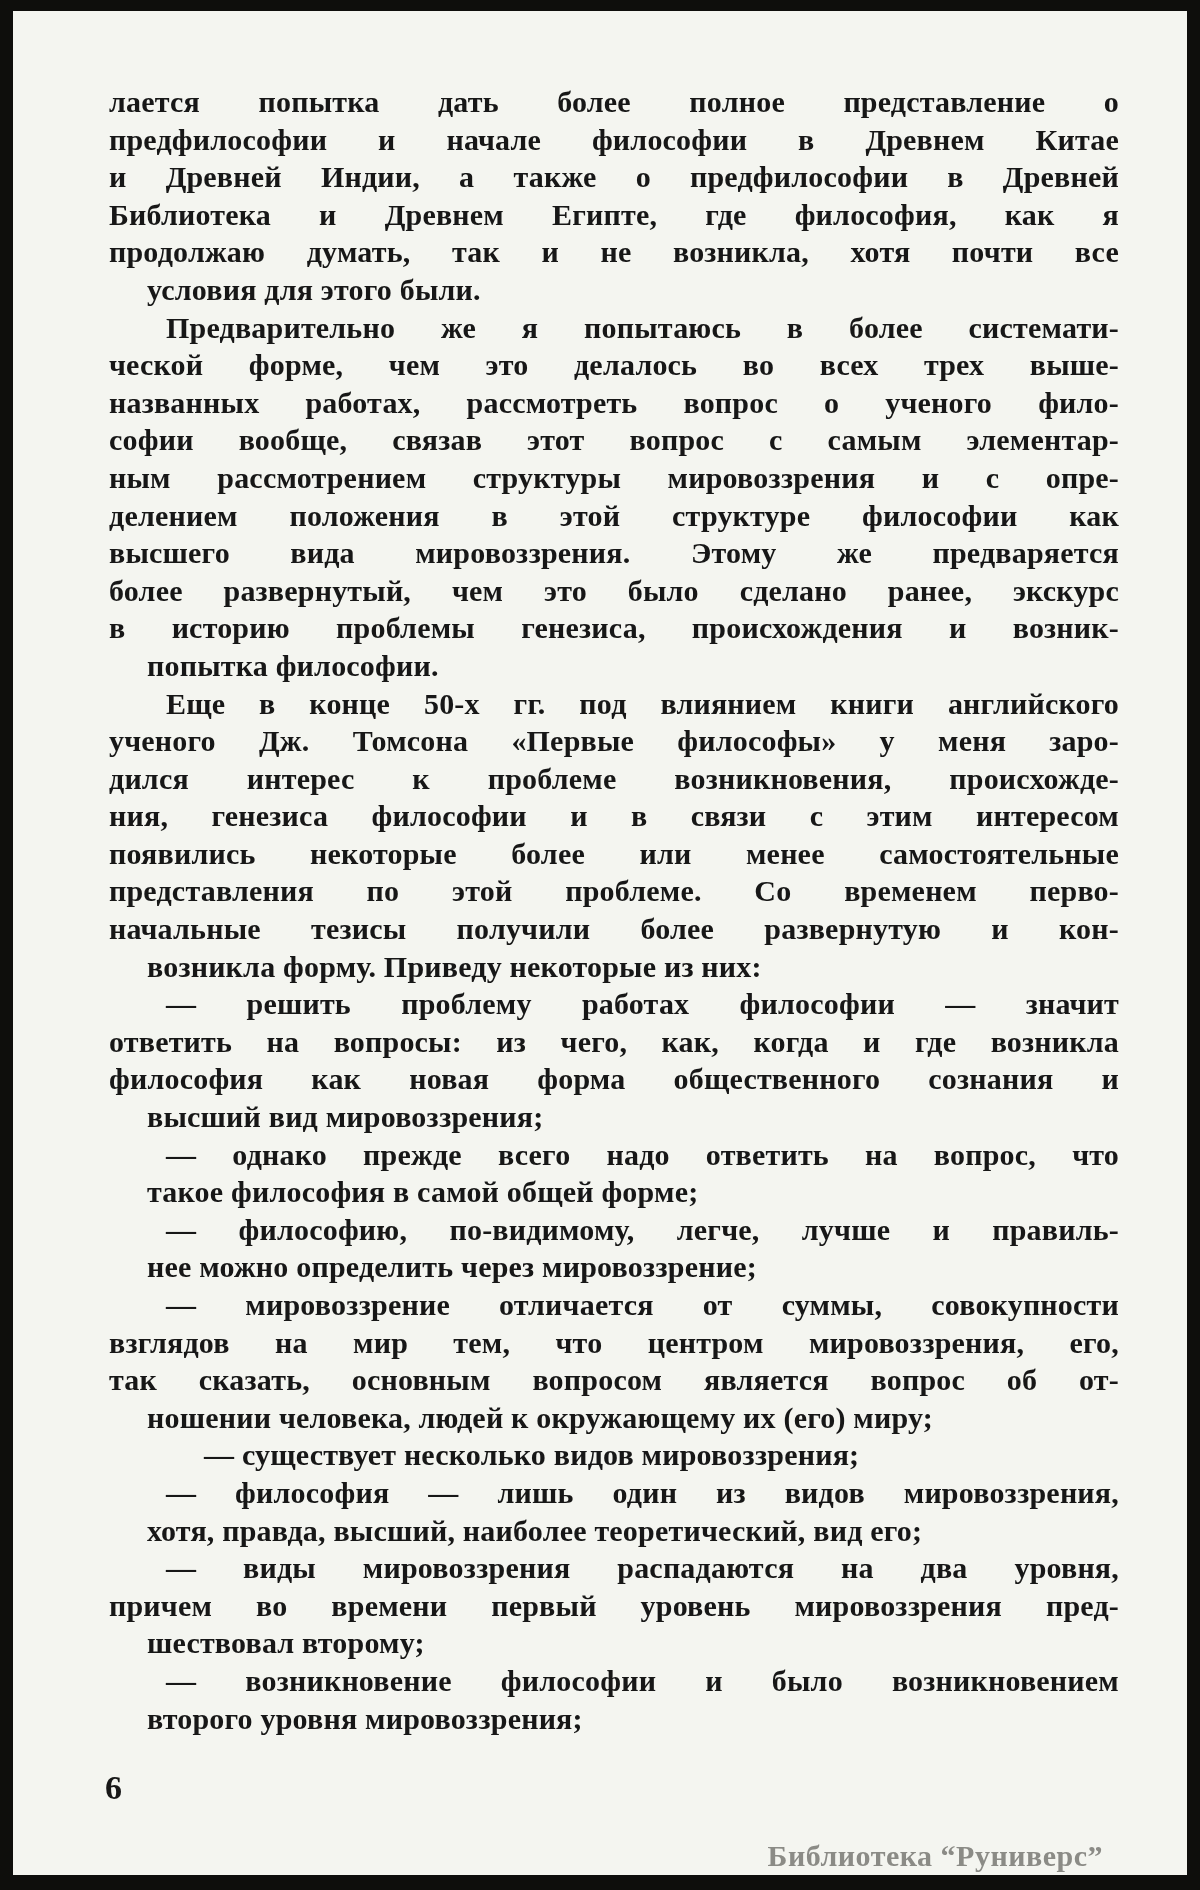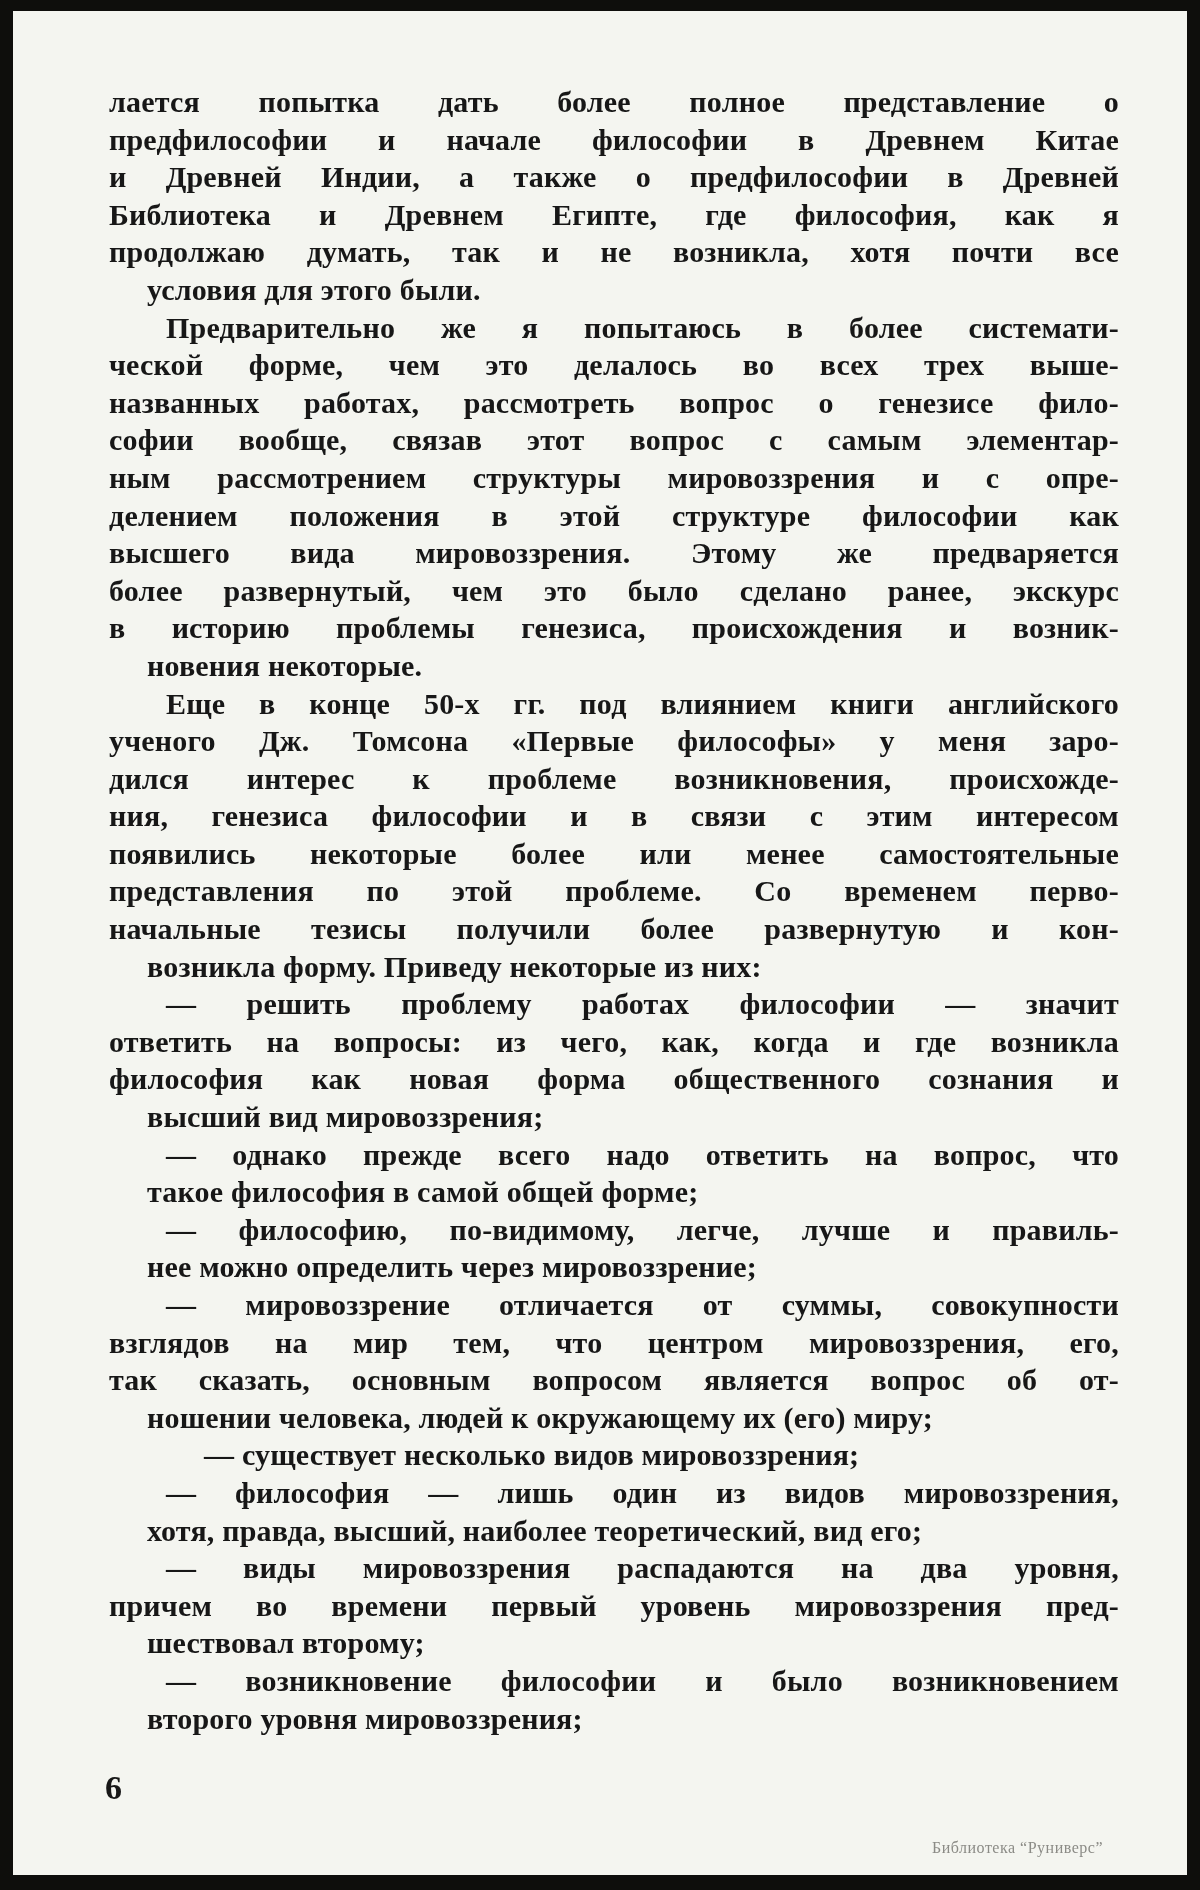--- a/index.html
+++ b/index.html
@@ -36,47 +36,47 @@
     position:absolute;
     left:92px; top:1758px;
     color:#171717;
     font-size:34px;
     font-weight:bold;
   }
   .watermark {
     position:absolute;
     right:84px; top:1828px;
     color:#8b8b86;
-    font-size:16px;
-    font-weight:normal;
+    font-size:30px;
+    font-weight:bold;
     letter-spacing:0.5px;
   }
 </style>
 </head>
 <body>
 
 <div class="scan">
   <div class="page">
     <div class="text-block">
         <div class="line">лается попытка дать более полное представление о</div>
         <div class="line">предфилософии и начале философии в Древнем Китае</div>
         <div class="line">и Древней Индии, а также о предфилософии в Древней</div>
         <div class="line">Библиотека и Древнем Египте, где философия, как я</div>
         <div class="line">продолжаю думать, так и не возникла, хотя почти все</div>
         <div class="line last">условия для этого были.</div>
         <div class="line indent">Предварительно же я попытаюсь в более системати-</div>
         <div class="line">ческой форме, чем это делалось во всех трех выше-</div>
-        <div class="line">названных работах, рассмотреть вопрос о генезисе фило-</div>
+        <div class="line">названных работах, рассмотреть вопрос о ученого фило-</div>
         <div class="line">софии вообще, связав этот вопрос с самым элементар-</div>
         <div class="line">ным рассмотрением структуры мировоззрения и с опре-</div>
         <div class="line">делением положения в этой структуре философии как</div>
         <div class="line">высшего вида мировоззрения. Этому же предваряется</div>
         <div class="line">более развернутый, чем это было сделано ранее, экскурс</div>
         <div class="line">в историю проблемы генезиса, происхождения и возник-</div>
-        <div class="line last">новения некоторые.</div>
+        <div class="line last">попытка философии.</div>
         <div class="line indent">Еще в конце 50-х гг. под влиянием книги английского</div>
         <div class="line">ученого Дж. Томсона «Первые философы» у меня заро-</div>
         <div class="line">дился интерес к проблеме возникновения, происхожде-</div>
         <div class="line">ния, генезиса философии и в связи с этим интересом</div>
         <div class="line">появились некоторые более или менее самостоятельные</div>
         <div class="line">представления по этой проблеме. Со временем перво-</div>
         <div class="line">начальные тезисы получили более развернутую и кон-</div>
         <div class="line last">возникла форму. Приведу некоторые из них:</div>
         <div class="line indent">— решить проблему работах философии — значит</div>
         <div class="line">ответить на вопросы: из чего, как, когда и где возникла</div>

